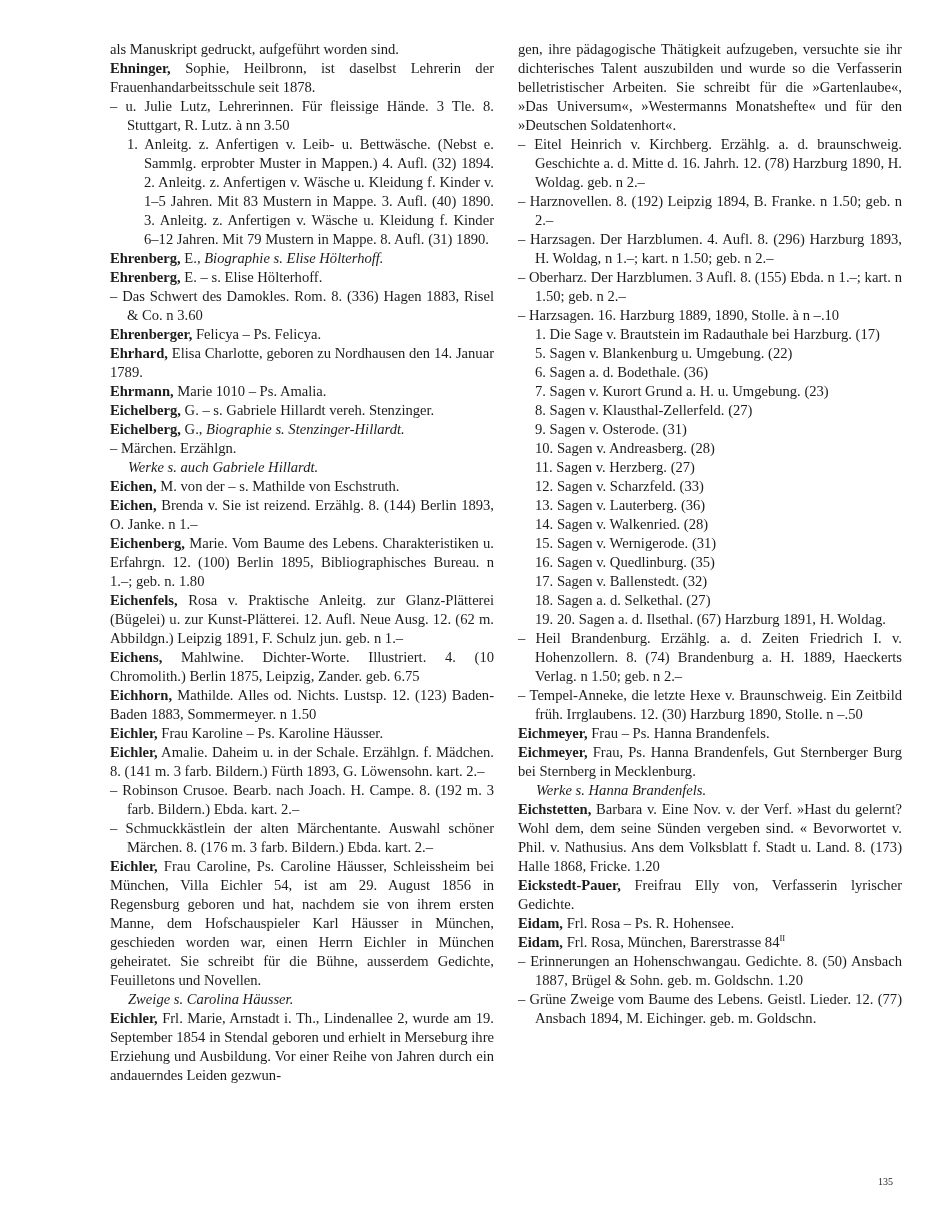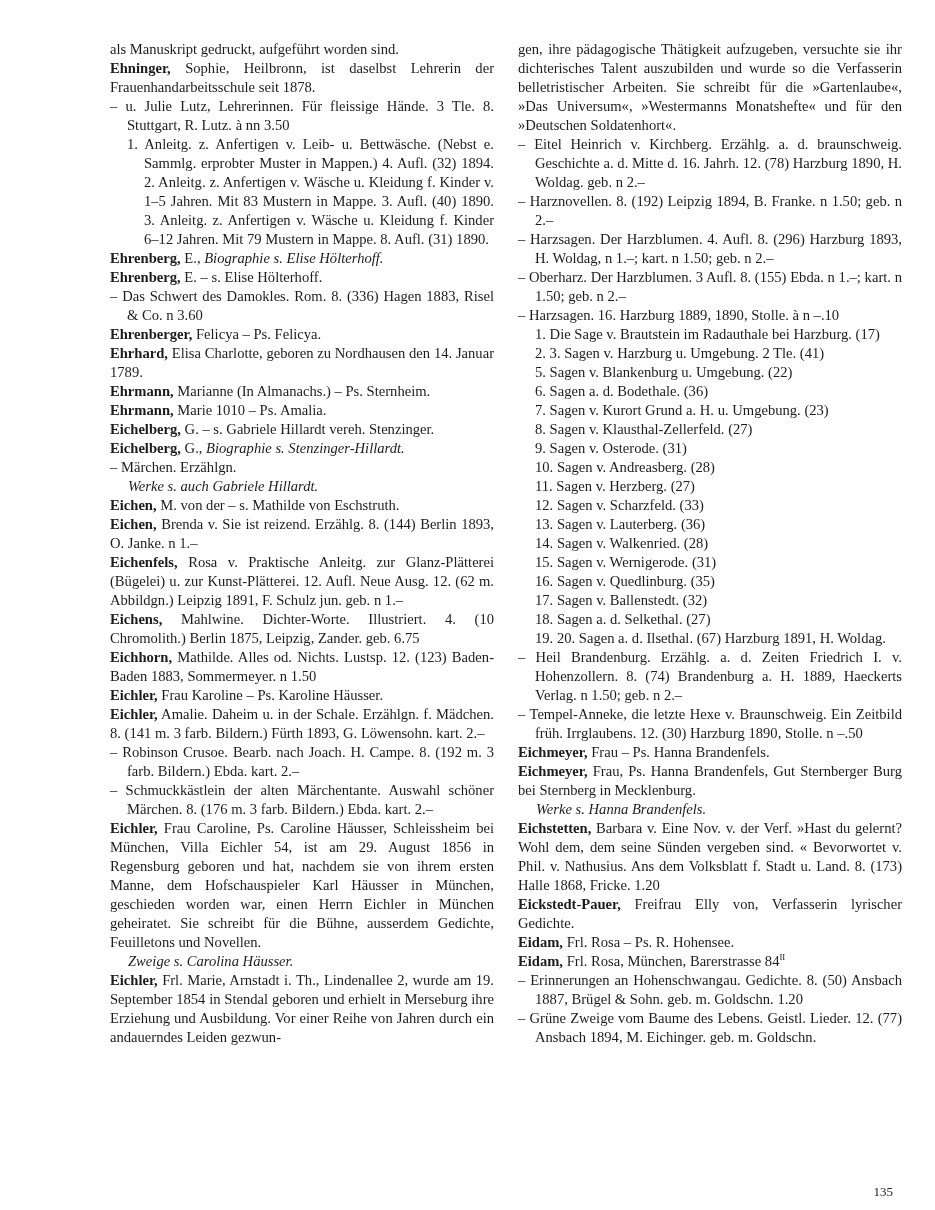--- a/index.html
+++ b/index.html
@@ -35,68 +35,67 @@
   .para.entry { padding-left: 0; text-indent: 0; }
   .para.dash  { padding-left: 17px; text-indent: -17px; }
   .para.num   { padding-left: 34px; text-indent: -17px; }
   .para.werke { padding-left: 18px; font-style: italic; }
   .para b { font-weight: bold; }
   .para i { font-style: italic; }
   .para sup { font-size: 0.6em; vertical-align: super; line-height: 0; }
   .page-number {
     position: absolute;
     right: 42px;
-    bottom: 10px;
-    font-size: 13px;
+    bottom: 23px;
+    font-size: 10px;
     color: #222;
   }
 </style>
 </head>
 <body>
 
 <div class="page">
   <div class="columns">
     <div class="col">
         <div class="para cont"><span>als Manuskript gedruckt, aufgeführt worden sind.</span></div>
         <div class="para entry"><b>Ehninger,</b><span> Sophie, Heilbronn, ist daselbst Lehrerin der Frauenhandarbeitsschule seit 1878.</span></div>
         <div class="para dash"><span>– u. Julie Lutz, Lehrerinnen. Für fleissige Hände. 3 Tle. 8. Stuttgart, R. Lutz. à nn 3.50</span></div>
         <div class="para num"><span>1. Anleitg. z. Anfertigen v. Leib- u. Bettwäsche. (Nebst e. Sammlg. erprobter Muster in Mappen.) 4. Aufl. (32) 1894. 2. Anleitg. z. Anfertigen v. Wäsche u. Kleidung f. Kinder v. 1–5 Jahren. Mit 83 Mustern in Mappe. 3. Aufl. (40) 1890. 3. Anleitg. z. Anfertigen v. Wäsche u. Kleidung f. Kinder 6–12 Jahren. Mit 79 Mustern in Mappe. 8. Aufl. (31) 1890.</span></div>
         <div class="para entry"><b>Ehrenberg,</b><span> E., </span><i>Biographie s. Elise Hölterhoff.</i></div>
         <div class="para entry"><b>Ehrenberg,</b><span> E. – s. Elise Hölterhoff.</span></div>
         <div class="para dash"><span>– Das Schwert des Damokles. Rom. 8. (336) Hagen 1883, Risel &amp; Co. n 3.60</span></div>
         <div class="para entry"><b>Ehrenberger,</b><span> Felicya – Ps. Felicya.</span></div>
         <div class="para entry"><b>Ehrhard,</b><span> Elisa Charlotte, geboren zu Nordhausen den 14. Januar 1789.</span></div>
-        <div class="para entry"><b>Ehrmann,</b><span> Marianne (In Almanachs.) – Ps. Sternheim.</span></div>
         <div class="para entry"><b>Ehrmann,</b><span> Marie 1010 – Ps. Amalia.</span></div>
         <div class="para entry"><b>Eichelberg,</b><span> G. – s. Gabriele Hillardt vereh. Stenzinger.</span></div>
         <div class="para entry"><b>Eichelberg,</b><span> G., </span><i>Biographie s. Stenzinger-Hillardt.</i></div>
         <div class="para dash"><span>– Märchen. Erzählgn.</span></div>
         <div class="para werke"><i>Werke s. auch Gabriele Hillardt.</i></div>
         <div class="para entry"><b>Eichen,</b><span> M. von der – s. Mathilde von Eschstruth.</span></div>
         <div class="para entry"><b>Eichen,</b><span> Brenda v. Sie ist reizend. Erzählg. 8. (144) Berlin 1893, O. Janke. n 1.–</span></div>
+        <div class="para entry"><b>Eichenberg,</b><span> Marie. Vom Baume des Lebens. Charakteristiken u. Erfahrgn. 12. (100) Berlin 1895, Bibliographisches Bureau. n 1.–; geb. n. 1.80</span></div>
         <div class="para entry"><b>Eichenfels,</b><span> Rosa v. Praktische Anleitg. zur Glanz-Plätterei (Bügelei) u. zur Kunst-Plätterei. 12. Aufl. Neue Ausg. 12. (62 m. Abbildgn.) Leipzig 1891, F. Schulz jun. geb. n 1.–</span></div>
         <div class="para entry"><b>Eichens,</b><span> Mahlwine. Dichter-Worte. Illustriert. 4. (10 Chromolith.) Berlin 1875, Leipzig, Zander. geb. 6.75</span></div>
         <div class="para entry"><b>Eichhorn,</b><span> Mathilde. Alles od. Nichts. Lustsp. 12. (123) Baden-Baden 1883, Sommermeyer. n 1.50</span></div>
         <div class="para entry"><b>Eichler,</b><span> Frau Karoline – Ps. Karoline Häusser.</span></div>
         <div class="para entry"><b>Eichler,</b><span> Amalie. Daheim u. in der Schale. Erzählgn. f. Mädchen. 8. (141 m. 3 farb. Bildern.) Fürth 1893, G. Löwensohn. kart. 2.–</span></div>
         <div class="para dash"><span>– Robinson Crusoe. Bearb. nach Joach. H. Campe. 8. (192 m. 3 farb. Bildern.) Ebda. kart. 2.–</span></div>
         <div class="para dash"><span>– Schmuckkästlein der alten Märchentante. Auswahl schöner Märchen. 8. (176 m. 3 farb. Bildern.) Ebda. kart. 2.–</span></div>
         <div class="para entry"><b>Eichler,</b><span> Frau Caroline, Ps. Caroline Häusser, Schleissheim bei München, Villa Eichler 54, ist am 29. August 1856 in Regensburg geboren und hat, nachdem sie von ihrem ersten Manne, dem Hofschauspieler Karl Häusser in München, geschieden worden war, einen Herrn Eichler in München geheiratet. Sie schreibt für die Bühne, ausserdem Gedichte, Feuilletons und Novellen.</span></div>
         <div class="para werke"><i>Zweige s. Carolina Häusser.</i></div>
         <div class="para entry"><b>Eichler,</b><span> Frl. Marie, Arnstadt i. Th., Lindenallee 2, wurde am 19. September 1854 in Stendal geboren und erhielt in Merseburg ihre Erziehung und Ausbildung. Vor einer Reihe von Jahren durch ein andauerndes Leiden gezwun-</span></div>
       </div>
     <div class="col">
         <div class="para cont"><span>gen, ihre pädagogische Thätigkeit aufzugeben, versuchte sie ihr dichterisches Talent auszubilden und wurde so die Verfasserin belletristischer Arbeiten. Sie schreibt für die »Gartenlaube«, »Das Universum«, »Westermanns Monatshefte« und für den »Deutschen Soldatenhort«.</span></div>
         <div class="para dash"><span>– Eitel Heinrich v. Kirchberg. Erzählg. a. d. braunschweig. Geschichte a. d. Mitte d. 16. Jahrh. 12. (78) Harzburg 1890, H. Woldag. geb. n 2.–</span></div>
         <div class="para dash"><span>– Harznovellen. 8. (192) Leipzig 1894, B. Franke. n 1.50; geb. n 2.–</span></div>
         <div class="para dash"><span>– Harzsagen. Der Harzblumen. 4. Aufl. 8. (296) Harzburg 1893, H. Woldag, n 1.–; kart. n 1.50; geb. n 2.–</span></div>
         <div class="para dash"><span>– Oberharz. Der Harzblumen. 3 Aufl. 8. (155) Ebda. n 1.–; kart. n 1.50; geb. n 2.–</span></div>
         <div class="para dash"><span>– Harzsagen. 16. Harzburg 1889, 1890, Stolle. à n –.10</span></div>
         <div class="para num"><span>1. Die Sage v. Brautstein im Radauthale bei Harzburg. (17)</span></div>
-        <div class="para num"><span>2. 3. Sagen v. Harzburg u. Umgebung. 2 Tle. (41)</span></div>
         <div class="para num"><span>5. Sagen v. Blankenburg u. Umgebung. (22)</span></div>
         <div class="para num"><span>6. Sagen a. d. Bodethale. (36)</span></div>
         <div class="para num"><span>7. Sagen v. Kurort Grund a. H. u. Umgebung. (23)</span></div>
         <div class="para num"><span>8. Sagen v. Klausthal-Zellerfeld. (27)</span></div>
         <div class="para num"><span>9. Sagen v. Osterode. (31)</span></div>
         <div class="para num"><span>10. Sagen v. Andreasberg. (28)</span></div>
         <div class="para num"><span>11. Sagen v. Herzberg. (27)</span></div>
         <div class="para num"><span>12. Sagen v. Scharzfeld. (33)</span></div>
         <div class="para num"><span>13. Sagen v. Lauterberg. (36)</span></div>
         <div class="para num"><span>14. Sagen v. Walkenried. (28)</span></div>

